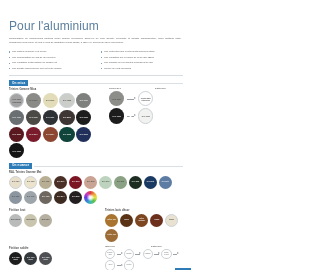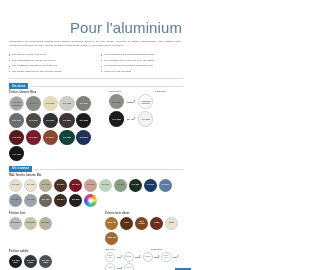--- a/index.html
+++ b/index.html
@@ -7,22 +7,22 @@
   body {
     font-family:"Liberation Sans", sans-serif;
     background:#ffffff;
     color:#3c3c3c;
     -webkit-font-smoothing:antialiased;
   }
   .page { position:relative; width:191px; height:270px; padding:0 9px; }
 
   
   .title {
-    font-size:15px; font-weight:400; color:#5b7f9e;
-    letter-spacing:.1px; margin-top:20px; line-height:1;text-align:right;
+    font-size:12px; font-weight:400; color:#5b7f9e;
+    letter-spacing:.1px; margin-top:20px; line-height:1;
   }
   .intro {
     margin-top:4.5px; font-size:2.5px; line-height:1.85;
     color:#595959; text-align:justify; width:172px;
   }
   .bullet-cols { display:flex; gap:10px; margin-top:3.5px; width:174px; }
   .bcol { width:82px; }
   .bullet {
     position:relative; font-size:2.4px; line-height:2.3;
     color:#5a5a5a; padding-left:3px;

